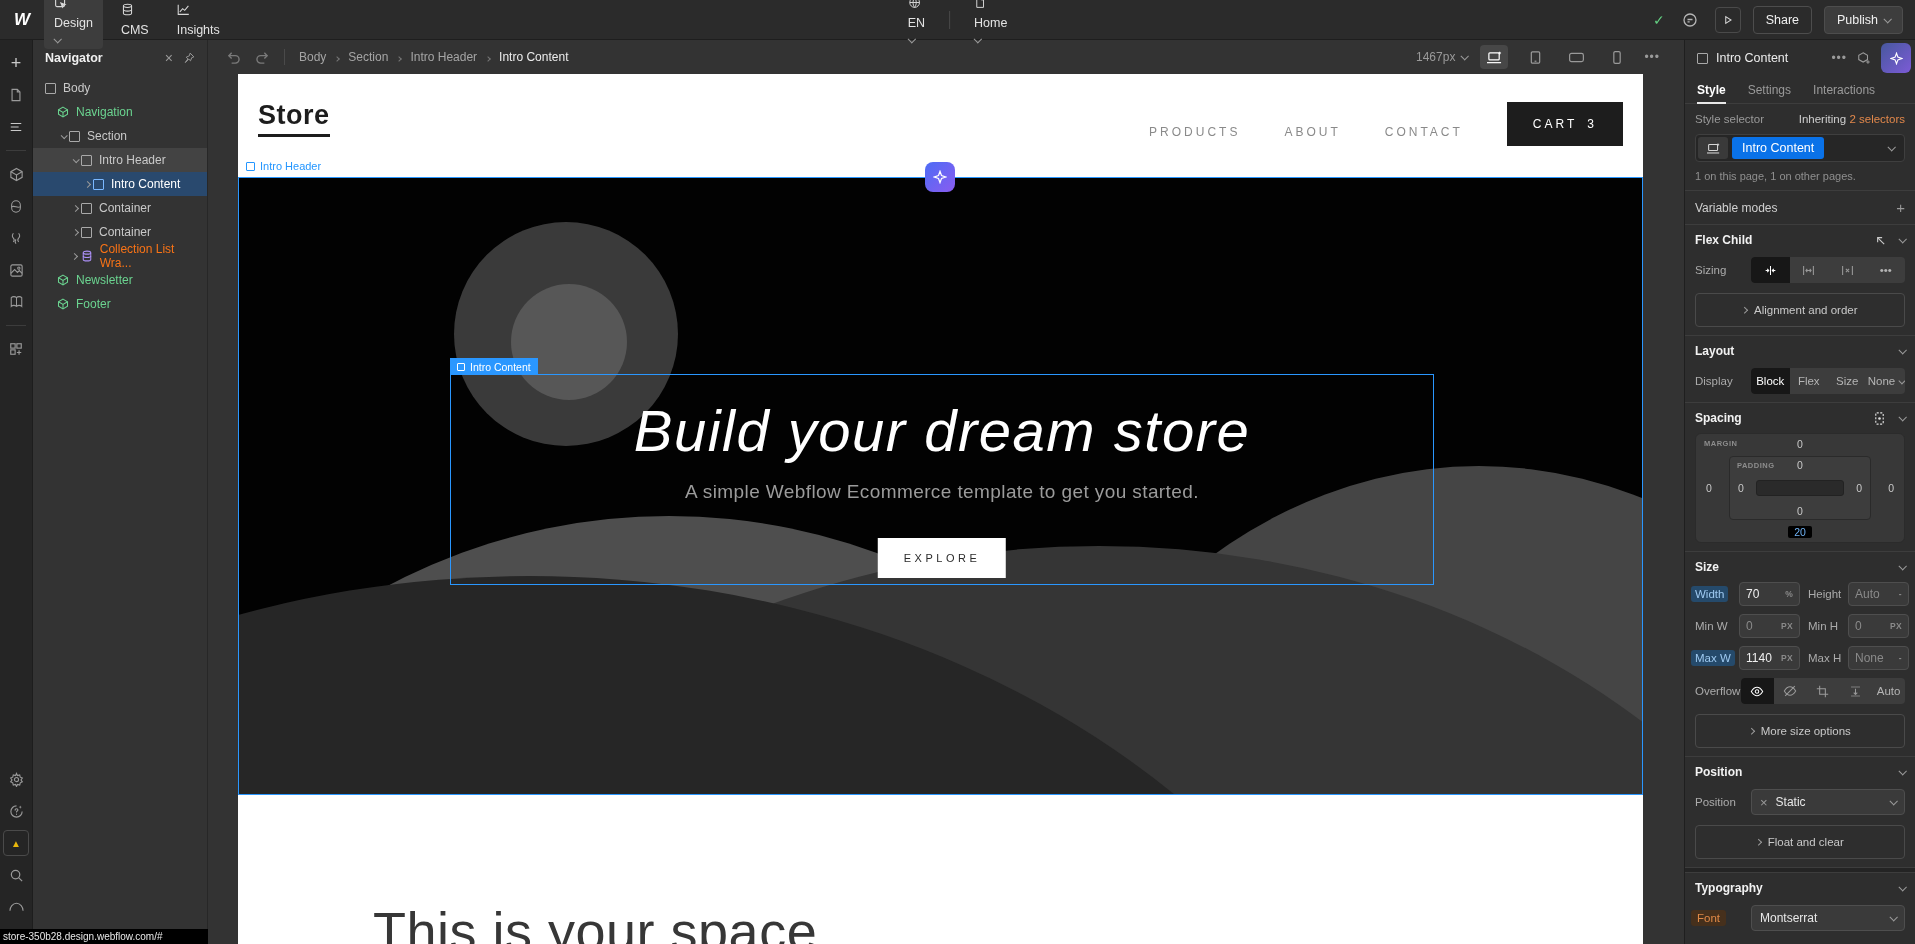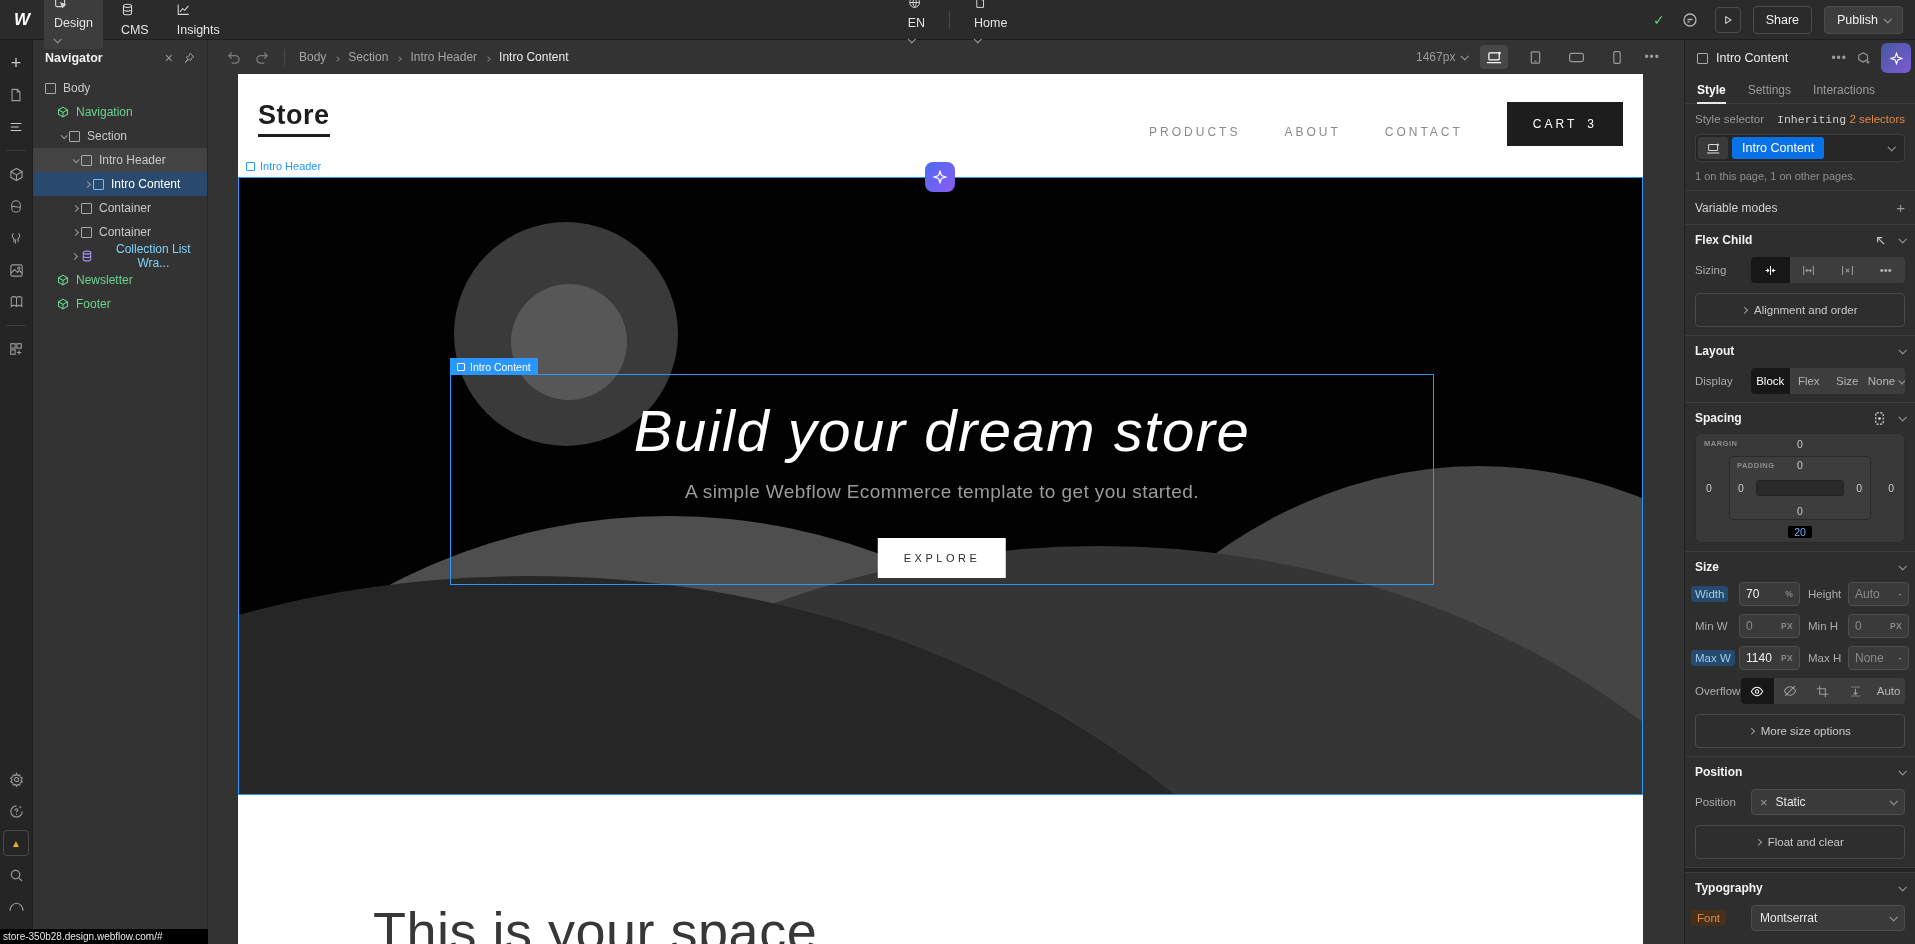--- a/index.html
+++ b/index.html
@@ -43,21 +43,21 @@
   .nav-head-icons { margin-left:auto; display:flex; align-items:center; gap:10px; color:#9a9a9a; }
   .nav-close { font-size:14px; line-height:1; }
   .nav-row { height:24px; display:flex; align-items:center; font-size:12px; color:#c9c9c9; cursor:default; }
   .nav-row .exp { width:12px; display:flex; justify-content:center; }
   .nav-row .exp .chev { width:5px; height:5px; border-color:#9a9a9a; }
   .sq-icon { width:11px; height:11px; border:1.3px solid #a9a9a9; border-radius:1px; margin-right:7px; flex:none; }
   .sq-icon.blue { border-color:#7ab8ff; }
   .nav-row.sel { background:#29496e; color:#fff; }
   .nav-row.hov { background:#434343; }
   .nav-row.green { color:#6bd490; }
-  .nav-row.purple { color:#7dd3fc;text-align:center; }
+  .nav-row.purple { color:#f97316; }
   .ind0 { padding-left:12px; } .ind1 { padding-left:24px; }
   .ind2b { padding-left:36px; } .ind3 { padding-left:48px; }
   .cube-g { margin-right:7px; flex:none; }
   .statusbar { position:absolute; left:0; bottom:0; width:208px; height:15px; background:#000;
     color:#e8e8e8; font-size:10px; line-height:15px; padding-left:3px; z-index:70; white-space:nowrap; overflow:hidden; }
 
   
   .canvas-wrap { position:absolute; left:208px; top:40px; bottom:0; width:1476px; background:#333; }
   .canvas-toolbar { height:34px; display:flex; align-items:center; font-size:12px; color:#9a9a9a; padding:0 24px 0 18px; }
   .undo-redo { display:flex; gap:14px; align-items:center; color:#7a7a7a; }
@@ -118,21 +118,21 @@
   .muted { color:#9a9a9a; }
   .rp-sec-head { display:flex; align-items:center; }
   .rp-sec-title { font-weight:bold; color:#f2f2f2; font-size:12px; }
   .rp-sec-icons { margin-left:auto; display:flex; align-items:center; gap:12px; color:#9a9a9a; }
   .sel-wrap { margin-top:8px; height:28px; background:#262626; border:1px solid #3f3f3f; border-radius:4px;
     display:flex; align-items:center; padding:2px; }
   .sel-dev { width:30px; height:22px; background:#3a3a3a; border-radius:3px; display:flex; align-items:center; justify-content:center; margin-right:4px; }
   .sel-pill { background:#0a72e8; color:#fff; border-radius:3px; height:22px; display:flex; align-items:center; padding:0 10px; font-size:12.5px; }
   .sel-wrap .chev { margin-left:auto; margin-right:8px; }
   .usage { margin-top:8px; color:#8f8f8f; font-size:11px; }
-  .inherit-label { color:#cfcfcf; font-size:11.5px;font-family:Liberation Mono, monospace; }
+  .inherit-label { color:#cfcfcf; font-size:11.5px; }
   .inherit-count { color:#e2884b; font-size:11.5px; }
   .plus-g { font-size:15px; color:#9a9a9a; }
   .field-label { width:56px; flex:none; color:#ababab; font-size:11.5px; }
   .segmented { flex:1; height:26px; background:#3d3d3d; border-radius:4px; display:flex; overflow:hidden; }
   .seg { flex:1; display:flex; align-items:center; justify-content:center; color:#b5b5b5; font-size:11.5px; }
   .seg.on { background:#171717; color:#fff; }
   .seg .chev { width:4.5px; height:4.5px; margin-left:4px; }
   .outline-btn { margin-top:10px; height:34px; border:1px solid #4a4a4a; border-radius:4px;
     display:flex; align-items:center; justify-content:center; gap:7px; color:#c9c9c9; font-size:11.5px; }
   .outline-btn .chev { width:4.5px; height:4.5px; }

